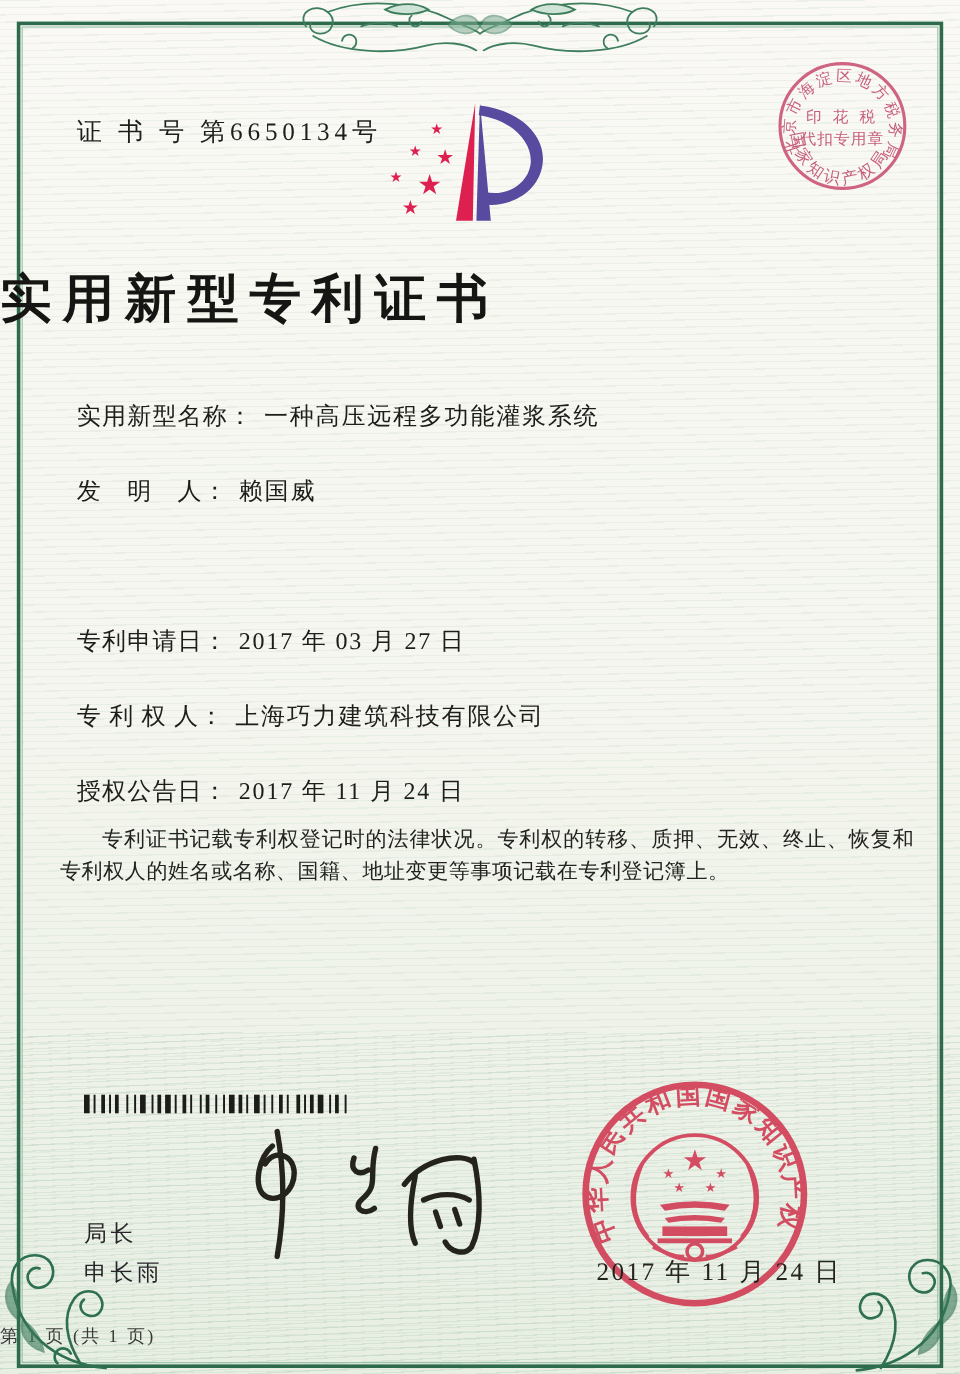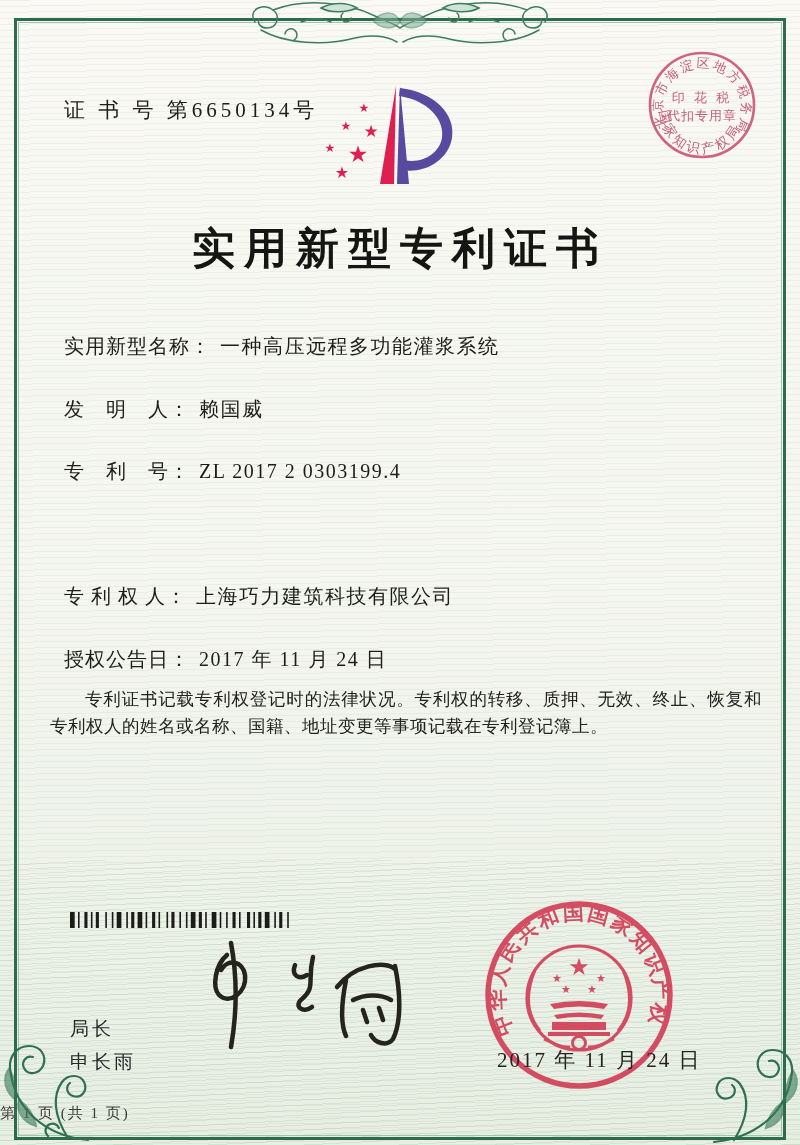--- a/index.html
+++ b/index.html
@@ -6,21 +6,21 @@
   body{font-family:"Liberation Serif","DejaVu Serif",serif;}
   #page{position:relative;width:800px;height:1145px;overflow:hidden;
         background:linear-gradient(180deg,#faf9f5 0%,#f5f6ef 50%,#ecf1e7 85%,#e7eee2 100%);}
   .texture{position:absolute;inset:0;pointer-events:none;
         background:repeating-linear-gradient(179deg,rgba(120,165,135,0.10) 0 1px,transparent 1px 6px);}
   .texture-low{position:absolute;left:0;right:0;top:860px;bottom:0;pointer-events:none;
         background:repeating-linear-gradient(177deg,rgba(105,158,122,0.14) 0 1px,transparent 1px 5px);}
   .frame{position:absolute;left:14px;top:18px;width:766px;height:1116px;border:3px solid #2e6b4d;}
   .frame-inner{position:absolute;inset:1px;border:1px solid #9ec4ac;}
   .cert-no{position:absolute;left:64px;top:96px;font-size:21px;letter-spacing:4px;color:#1d1d1b;}
-  .title{position:absolute;left:0;width:800px;top:220px;text-align:center;font-size:43px;font-weight:bold;
+  .title{position:absolute;left:0;width:800px;top:220px;text-align:left;font-size:43px;font-weight:bold;
          letter-spacing:9px;color:#151513;}
   .field{position:absolute;left:64px;font-size:20px;color:#1d1d1b;white-space:nowrap;}
   .field .lab{display:inline-block;letter-spacing:1px;}
   .field .colon{display:inline-block;margin-right:10px;}
   .field .val{letter-spacing:1.5px;}
   .bodytext{position:absolute;left:50px;top:686px;width:712px;color:#222220;}
   .bodytext p{margin:0;text-indent:2em;font-size:17.5px;line-height:26.5px;text-align:justify;letter-spacing:0.5px;}
   .signoff{position:absolute;left:70px;top:1012px;font-family:"Liberation Sans","DejaVu Sans",sans-serif;
            font-size:19px;color:#26262a;letter-spacing:3px;line-height:33px;}
   .seal-date{position:absolute;left:497px;top:1046px;font-size:21px;color:#25231f;letter-spacing:2px;z-index:7;}
@@ -105,22 +105,22 @@
   </svg>
 
   <div class="title">实用新型专利证书</div>
 
   <div class="field" style="top:396px">
     <span class="lab">发　明　人</span><span class="colon">：</span><span class="val">赖国威</span>
   </div>
   <div class="field" style="top:333px">
     <span class="lab">实用新型名称</span><span class="colon">：</span><span class="val">一种高压远程多功能灌浆系统</span>
   </div>
-  <div class="field" style="top:458px">
-    <span class="lab">专　利　号</span><span class="colon">：</span><span class="val">ZL 2017 2 0303199.4</span>
+  <div class="field" style="top:521px">
+    <span class="lab">专利申请日</span><span class="colon">：</span><span class="val">2017 年 03 月 27 日</span>
   </div>
   <div class="field" style="top:583px">
     <span class="lab">专 利 权 人</span><span class="colon">：</span><span class="val">上海巧力建筑科技有限公司</span>
   </div>
   <div class="field" style="top:646px">
     <span class="lab">授权公告日</span><span class="colon">：</span><span class="val">2017 年 11 月 24 日</span>
   </div>
 
   <div class="bodytext">
     <p>专利证书记载专利权登记时的法律状况。专利权的转移、质押、无效、终止、恢复和专利权人的姓名或名称、国籍、地址变更等事项记载在专利登记簿上。</p>

